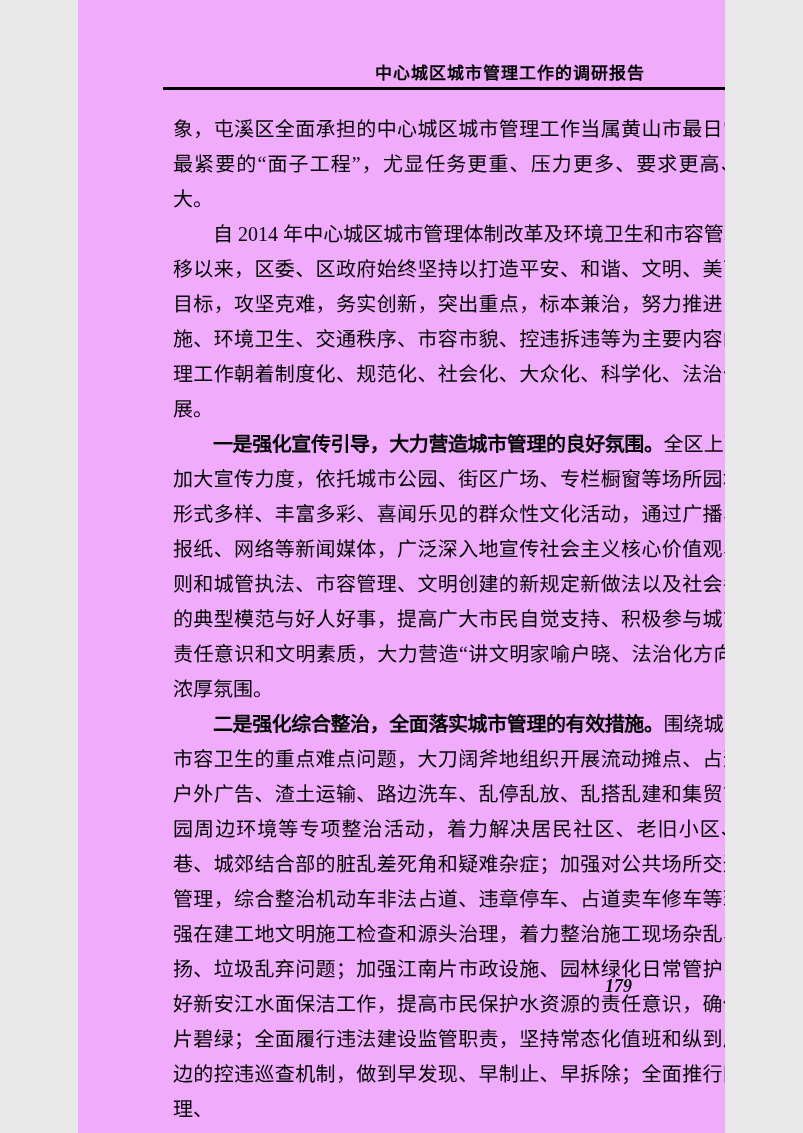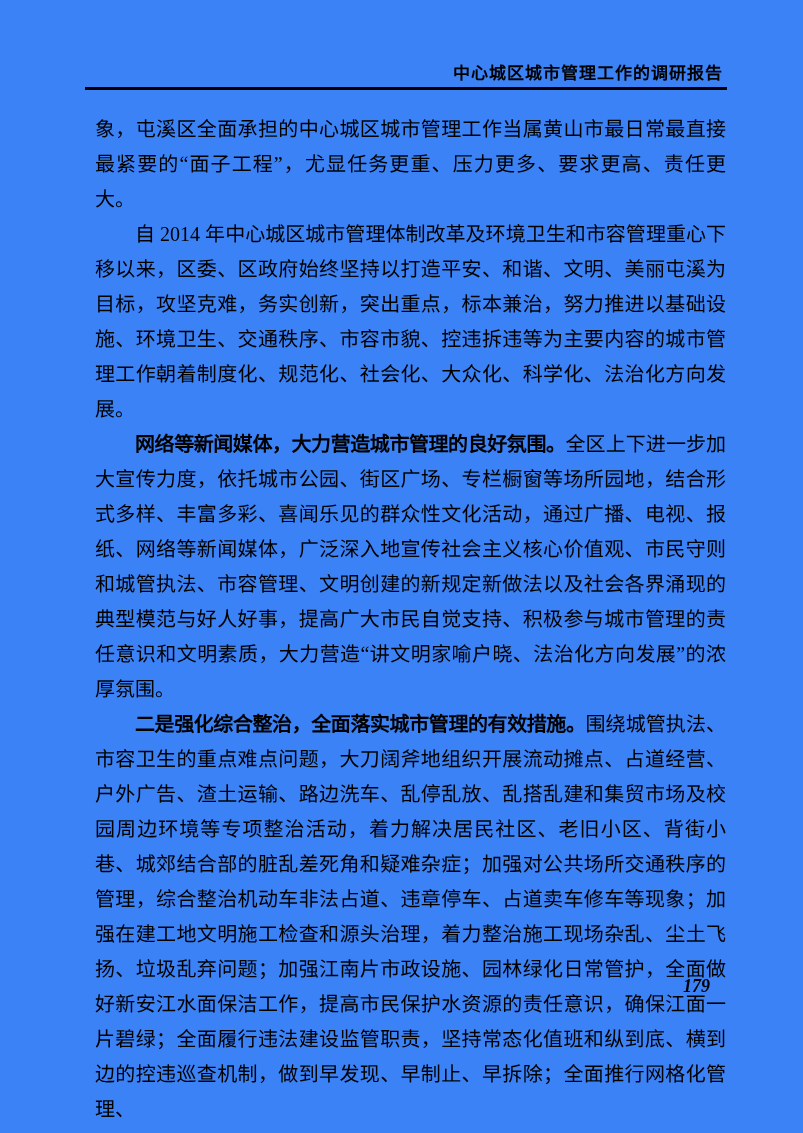--- a/index.html
+++ b/index.html
@@ -2,24 +2,24 @@
 <html lang="zh-CN"><head>
 <meta charset="utf-8">
 <style>
   html, body {
     margin: 0;
     padding: 0;
     background: #e8e8e8;
   }
   .page {
     position: relative;
-    width: 803px;
+    width: 647px;
     height: 1133px;
     margin: 0 auto;
-    background: #3b82f6;
+    background: #f0abfc;
     color: #000000;
     font-family: "Liberation Serif", "DejaVu Serif", serif;
     overflow: hidden;
   }
   
   .running-head {
     position: absolute;
     top: 59px;
     right: 80px;
     font-family: "Liberation Sans", "DejaVu Sans", sans-serif;
@@ -75,19 +75,19 @@
 
 <div class="page">
 
   <div class="running-head">中心城区城市管理工作的调研报告</div>
 
   <div class="header-rule"></div>
 
   <main class="doc-body">
       <p class="para"><span class="seg">象，屯溪区全面承担的中心城区城市管理工作当属黄山市最日常最直接最紧要的“面子工程”，尤显任务更重、压力更多、要求更高、责任更大。</span></p>
       <p class="para indent"><span class="seg">自 2014 年中心城区城市管理体制改革及环境卫生和市容管理重心下移以来，区委、区政府始终坚持以打造平安、和谐、文明、美丽屯溪为目标，攻坚克难，务实创新，突出重点，标本兼治，努力推进以基础设施、环境卫生、交通秩序、市容市貌、控违拆违等为主要内容的城市管理工作朝着制度化、规范化、社会化、大众化、科学化、法治化方向发展。</span></p>
-      <p class="para indent"><span class="seg bold">网络等新闻媒体，大力营造城市管理的良好氛围。</span><span class="seg">全区上下进一步加大宣传力度，依托城市公园、街区广场、专栏橱窗等场所园地，结合形式多样、丰富多彩、喜闻乐见的群众性文化活动，通过广播、电视、报纸、网络等新闻媒体，广泛深入地宣传社会主义核心价值观、市民守则和城管执法、市容管理、文明创建的新规定新做法以及社会各界涌现的典型模范与好人好事，提高广大市民自觉支持、积极参与城市管理的责任意识和文明素质，大力营造“讲文明家喻户晓、法治化方向发展”的浓厚氛围。</span></p>
+      <p class="para indent"><span class="seg bold">一是强化宣传引导，大力营造城市管理的良好氛围。</span><span class="seg">全区上下进一步加大宣传力度，依托城市公园、街区广场、专栏橱窗等场所园地，结合形式多样、丰富多彩、喜闻乐见的群众性文化活动，通过广播、电视、报纸、网络等新闻媒体，广泛深入地宣传社会主义核心价值观、市民守则和城管执法、市容管理、文明创建的新规定新做法以及社会各界涌现的典型模范与好人好事，提高广大市民自觉支持、积极参与城市管理的责任意识和文明素质，大力营造“讲文明家喻户晓、法治化方向发展”的浓厚氛围。</span></p>
       <p class="para indent"><span class="seg bold">二是强化综合整治，全面落实城市管理的有效措施。</span><span class="seg">围绕城管执法、市容卫生的重点难点问题，大刀阔斧地组织开展流动摊点、占道经营、户外广告、渣土运输、路边洗车、乱停乱放、乱搭乱建和集贸市场及校园周边环境等专项整治活动，着力解决居民社区、老旧小区、背街小巷、城郊结合部的脏乱差死角和疑难杂症；加强对公共场所交通秩序的管理，综合整治机动车非法占道、违章停车、占道卖车修车等现象；加强在建工地文明施工检查和源头治理，着力整治施工现场杂乱、尘土飞扬、垃圾乱弃问题；加强江南片市政设施、园林绿化日常管护，全面做好新安江水面保洁工作，提高市民保护水资源的责任意识，确保江面一片碧绿；全面履行违法建设监管职责，坚持常态化值班和纵到底、横到边的控违巡查机制，做到早发现、早制止、早拆除；全面推行网格化管理、</span></p>
     </main>
 
   <div class="page-number">179</div>
 
 </div>
 
 </body></html>

